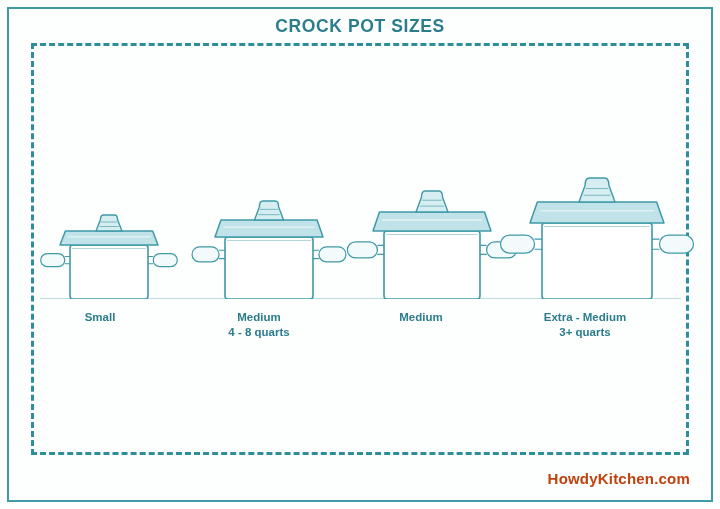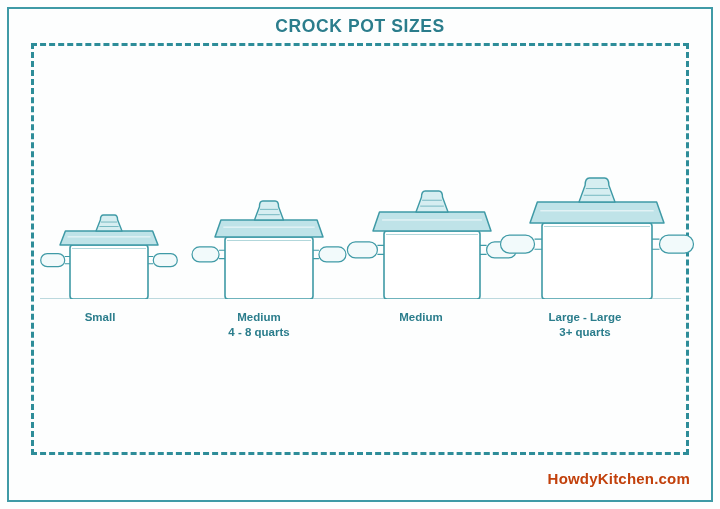--- a/index.html
+++ b/index.html
@@ -173,20 +173,20 @@
           <rect x="58" y="55" width="110" height="76" rx="3" ry="3" fill="#ffffff" stroke="#3f9aa6" stroke-width="1.6"></rect>
           <line x1="60" y1="58.5" x2="166" y2="58.5" stroke="#3f9aa6" stroke-width="0.8" opacity="0.5"></line>
           <path d="M 46 55 L 53.37 34 L 172.63 34 L 180 55 Z" fill="#bfe3e8" stroke="#3f9aa6" stroke-width="1.5" stroke-linejoin="round"></path>
           <line x1="56.318" y1="42.82" x2="169.682" y2="42.82" stroke="#ffffff" stroke-width="1" opacity="0.8"></line>
           <path d="M 95 34 L 101.12 17.2 Q 101.12 10 105.3968 10 L 120.6032 10 Q 124.88 10 124.88 17.2 L 131 34 Z" fill="#d6eef1" stroke="#3f9aa6" stroke-width="1.4" stroke-linejoin="round"></path>
           <line x1="101.84" y1="20.560000000000002" x2="124.16" y2="20.560000000000002" stroke="#3f9aa6" stroke-width="0.9" opacity="0.7"></line>
           <line x1="99.68" y1="27.28" x2="126.32" y2="27.28" stroke="#3f9aa6" stroke-width="0.9" opacity="0.7"></line>
         </svg>
       </div>
       <div class="caption" style="left: 516px; width: 138px; top: 310px;">
-        <span class="cap-name">Large - Large</span>
+        <span class="cap-name">Extra - Medium</span>
         <span class="cap-size">3+ quarts</span>
       </div>
     </div>
 
   <div class="brand">HowdyKitchen.com</div>
 
 </div>
 
 </body></html>

